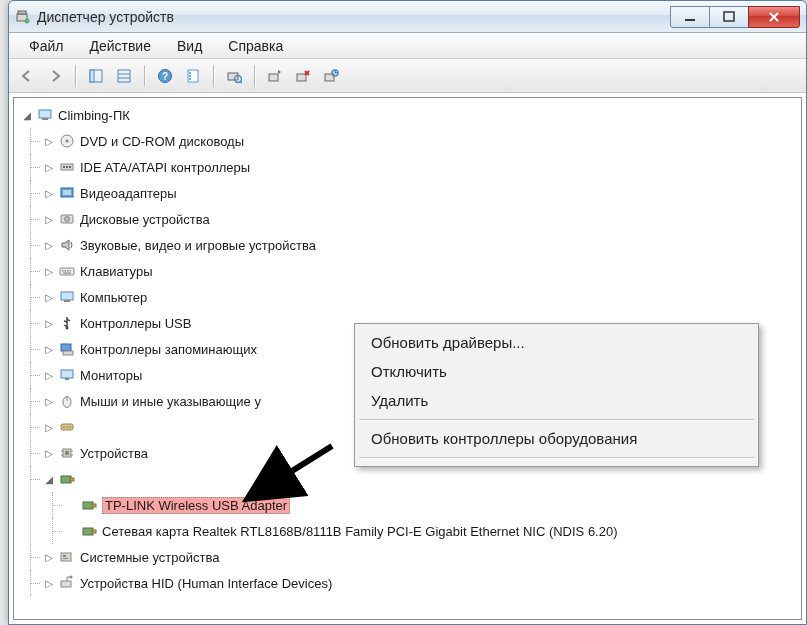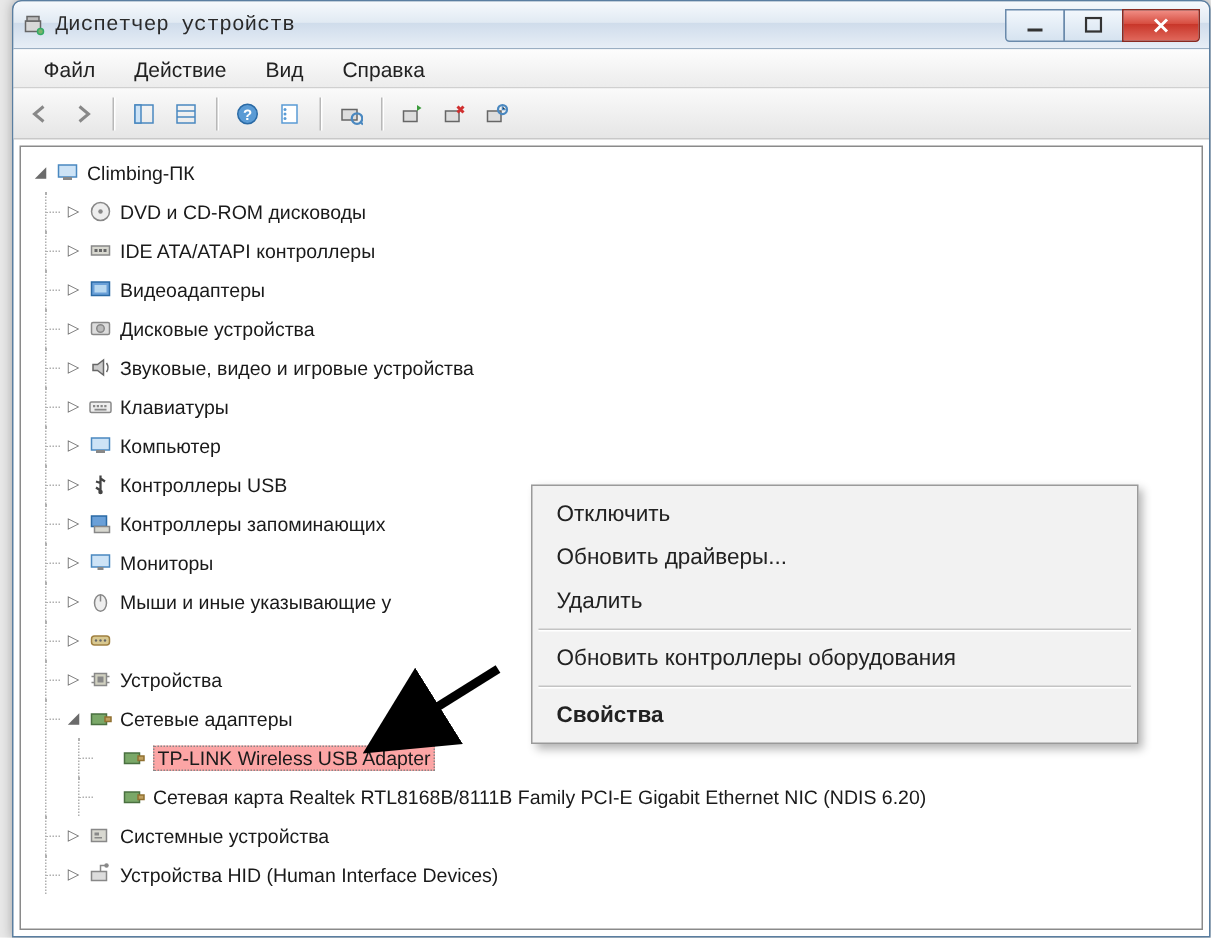--- a/index.html
+++ b/index.html
@@ -35,21 +35,20 @@
     padding: 0 6px;
     border-radius: 6px 6px 0 0;
   }
   .titlebar .app-icon {
     width: 16px; height: 16px; margin-right: 6px;
   }
   .titlebar .title {
     color: #2a2a2a;
     font-size: 14px;
     flex: 0 0 auto;
-    font-family: Liberation Mono, monospace;
   }
   .titlebar .spacer { flex: 1; }
   .win-controls { display: flex; gap: 0; }
   .win-btn {
     width: 40px; height: 22px;
     border: 1px solid #6a8aab;
     background: linear-gradient(to bottom, #f2f7fc, #d6e3f0);
     display: flex; align-items: center; justify-content: center;
     margin-left: -1px;
   }
@@ -489,21 +488,20 @@
                 </li>
               <li>
                 <div class="row">
                     <span class="toggle">◢</span>
                     <span class="node-icon">
                       <svg width="16" height="16">
                         <rect x="2" y="5" width="10" height="7" fill="#7aa868" stroke="#4a7040"></rect>
                         <rect x="11" y="7" width="4" height="3" fill="#c0a060" stroke="#907030"></rect>
                       </svg>
                     </span>
-                    <span class="label">Сетевые адаптеры</span>
                   </div>
                 <ul>
                   <li>
                       <div class="row selected">
                         <span class="toggle empty"></span>
                         <span class="node-icon">
                           <svg width="16" height="16">
                             <rect x="2" y="5" width="10" height="7" fill="#7aa868" stroke="#4a7040"></rect>
                             <rect x="11" y="7" width="4" height="3" fill="#c0a060" stroke="#907030"></rect>
                           </svg>
@@ -553,27 +551,26 @@
                 </li>
             </ul>
           </li>
         </ul>
       </div>
     </div>
   </div>
 </div>
 
 <div class="context-menu">
+  <div class="cm-item">Обновить драйверы...</div>
   <div class="cm-item">Отключить</div>
-  <div class="cm-item">Обновить драйверы...</div>
   <div class="cm-item">Удалить</div>
   <div class="cm-sep"></div>
   <div class="cm-item">Обновить контроллеры оборудования</div>
   <div class="cm-sep"></div>
-  <div class="cm-item bold">Свойства</div>
 </div>
 
 <svg class="arrow-overlay" width="120" height="80">
   <defs>
     <marker id="arrowhead" markerWidth="10" markerHeight="10" refX="8" refY="5" orient="auto">
       <path d="M0 0 L10 5 L0 10 Z" fill="#000"></path>
     </marker>
   </defs>
   <line x1="100" y1="10" x2="20" y2="60" stroke="#000" stroke-width="6" marker-end="url(#arrowhead)"></line>
 </svg>

